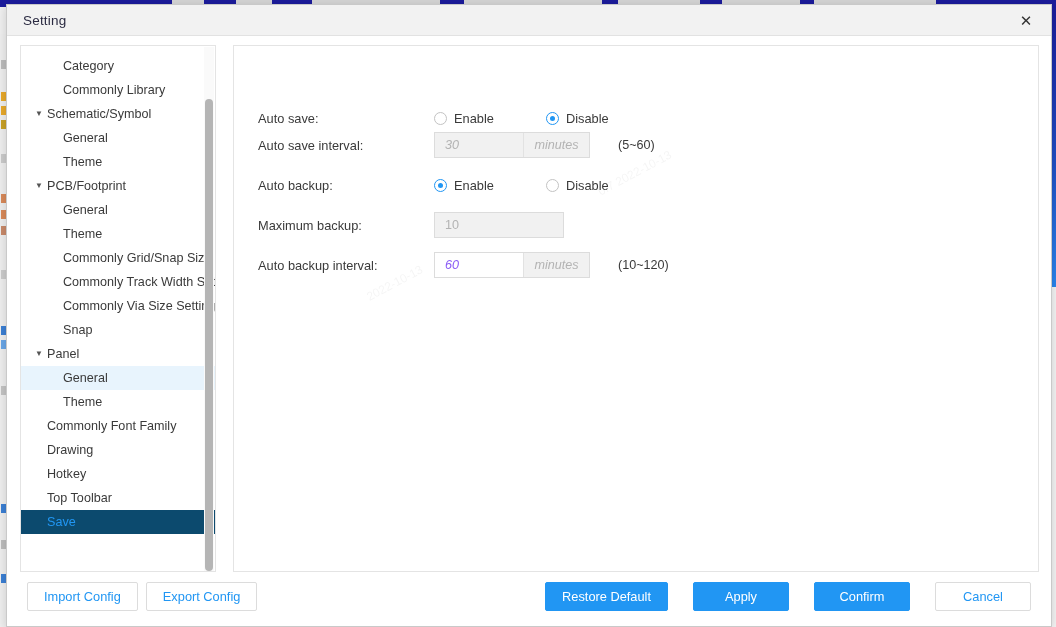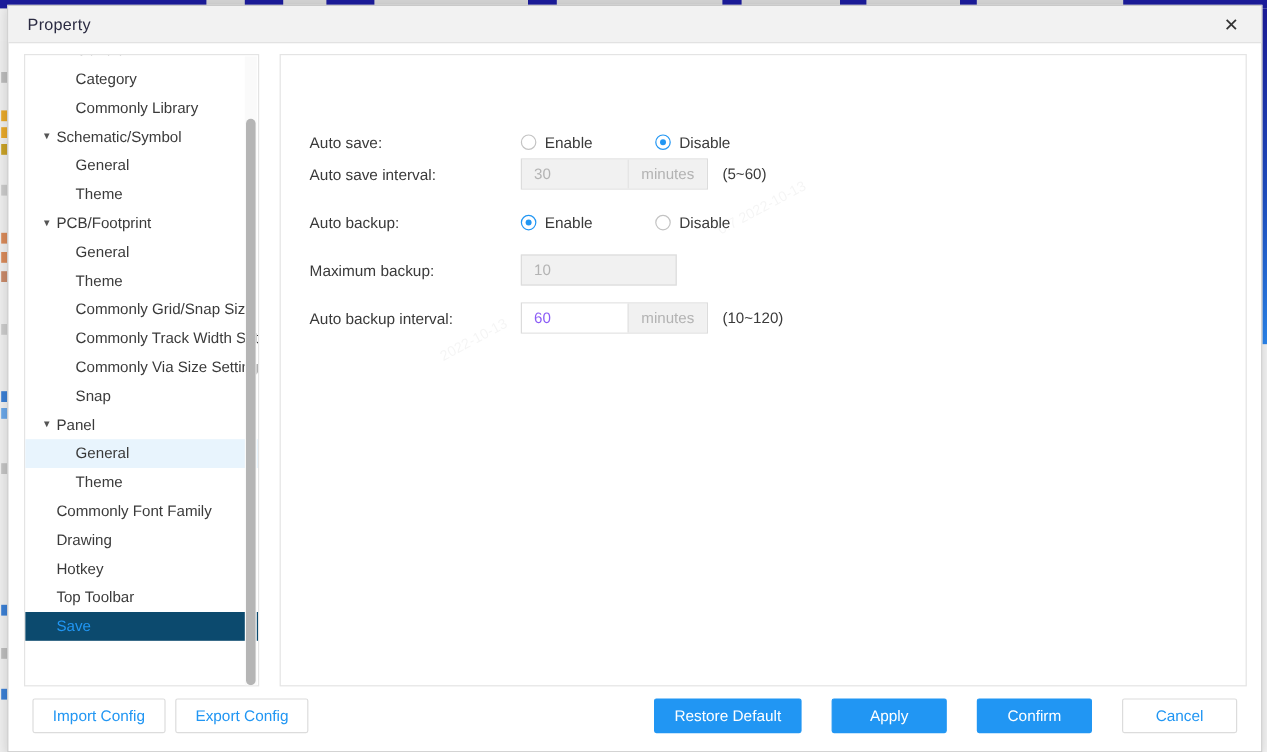--- a/index.html
+++ b/index.html
@@ -229,20 +229,21 @@
     border-radius: 50%;
     background: #2196f3;
   }
 
   .input-group {
     display: flex;
     align-items: stretch;
     height: 26px;
     border: 1px solid #dcdcdc;
     box-sizing: border-box;
+    font-style: italic;
   }
   .input-box {
     width: 88px;
     display: flex;
     align-items: center;
     padding-left: 10px;
     font-size: 12.6px;
     box-sizing: border-box;
   }
   .input-box.enabled { background: #ffffff; color: #8b5cf6; }
@@ -264,21 +265,21 @@
     border: 1px solid #dcdcdc;
     background: #f1f1f1;
     color: #b3b3b3;
     display: flex;
     align-items: center;
     padding-left: 10px;
     font-size: 12.6px;
     box-sizing: border-box;
   }
   .range-hint {
-    margin-left: 12px;
+    margin-left: 28px;
     font-size: 12.6px;
     color: #3a3a3a;
   }
 
   
   .btn {
     height: 29px;
     display: inline-flex;
     align-items: center;
     justify-content: center;
@@ -353,21 +354,21 @@
     <div class="rail-item" style="top:506px;background:#bdbdbd;"></div>
     <div class="rail-item" style="top:540px;background:#3b7fd4;"></div>
   </div>
   <div id="bg-right-strip"></div>
   <div id="bg-right-lower"></div>
 </div>
 
 <div id="dialog">
 
   <div id="titlebar">
-    <div id="title-text">Property</div>
+    <div id="title-text">Setting</div>
     <div id="close-btn">✕</div>
   </div>
 
   <div id="dialog-body">
 
     <div id="sidebar">
       <div id="tree">
           <div class="tree-item lvl1"><span>General</span></div>
           <div class="tree-item lvl1"><span>Category</span></div>
           <div class="tree-item lvl1"><span>Commonly Library</span></div>

